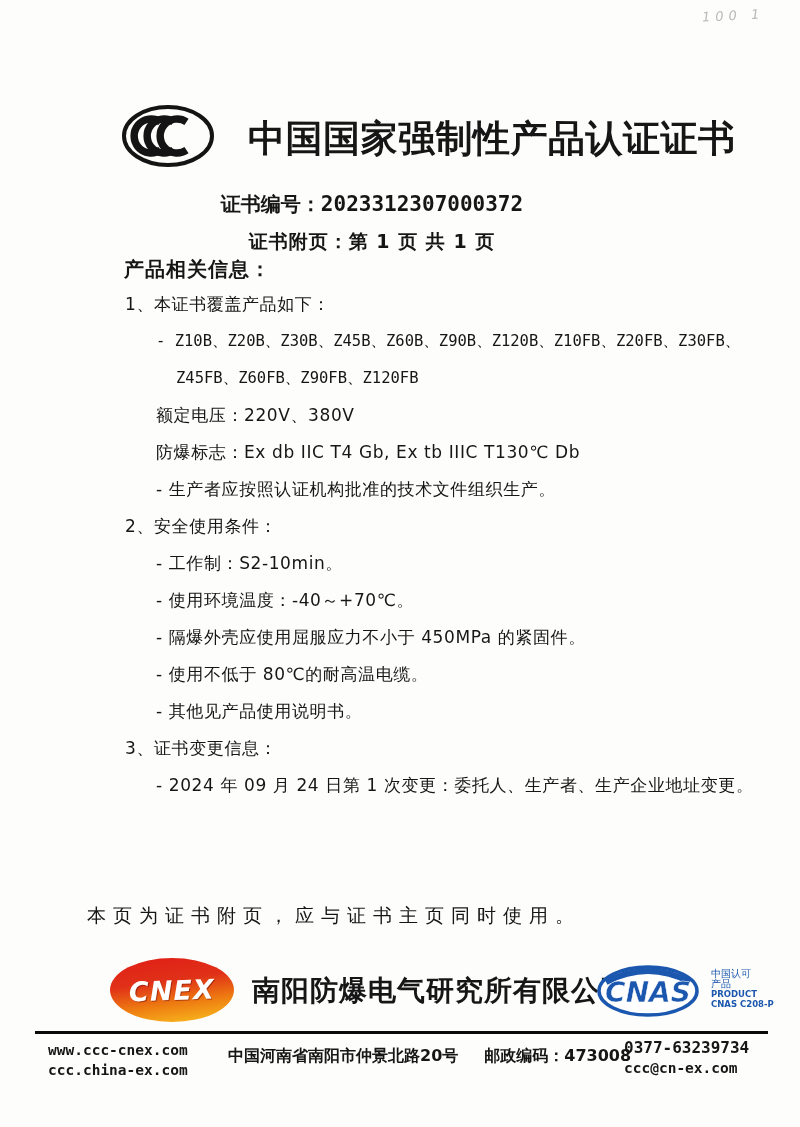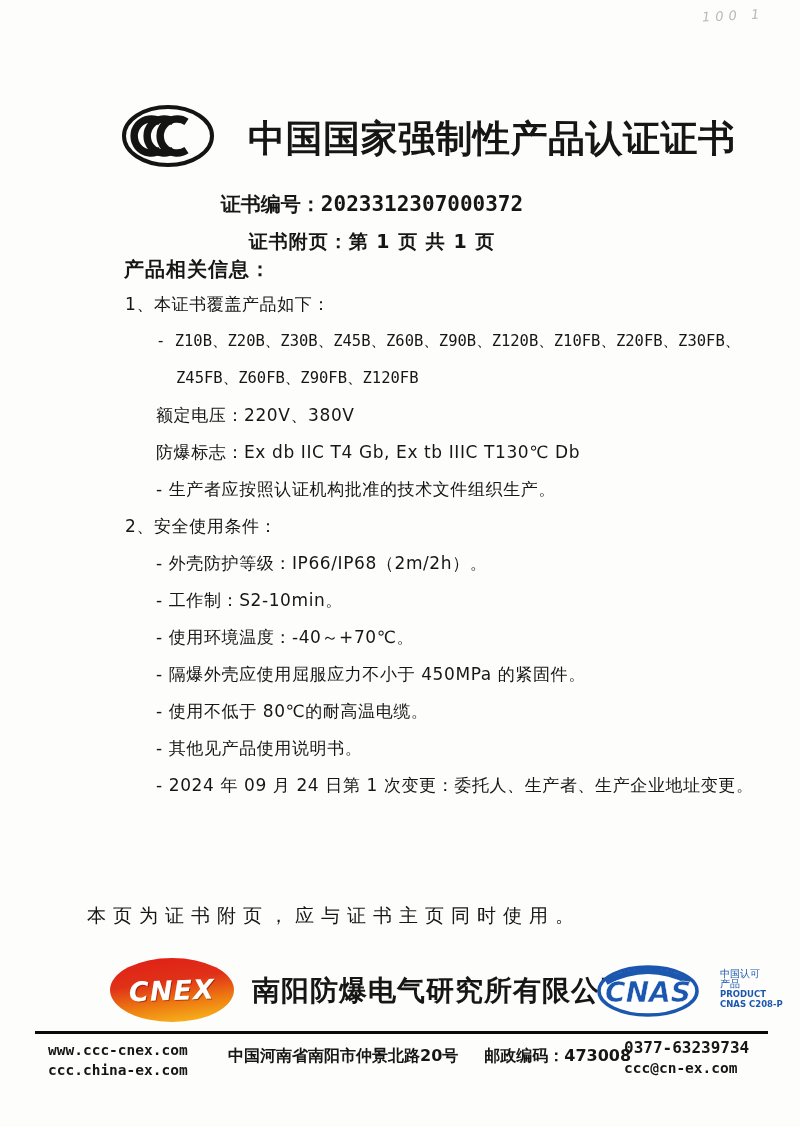--- a/index.html
+++ b/index.html
@@ -48,21 +48,21 @@
   }
   .cnex-logo span{
     color:#fff;font-weight:bold;font-style:italic;font-size:27px;letter-spacing:1px;
     text-shadow:1px 1px 0 rgba(120,20,0,.55);transform:rotate(-2deg);
   }
   .company-name{
     position:absolute;left:252px;top:972px;font-size:28px;font-weight:bold;
     letter-spacing:1px;white-space:nowrap;
   }
   .cnas-logo{position:absolute;left:596px;top:958px;display:flex;align-items:center;}
-  .cnas-side{margin-left:20px;line-height:10px;white-space:nowrap;}
+  .cnas-side{margin-left:11px;line-height:10px;white-space:nowrap;}
   .cnas-side .zh{font-size:10px;}
   .cnas-side .en{font-size:8.5px;font-weight:bold;font-family:"DejaVu Sans",sans-serif;}
   
   .footer-rule{position:absolute;left:35px;top:1031px;width:733px;height:3px;background:#0a0a0a;}
   .footer{position:absolute;left:0;top:1038px;width:800px;font-weight:bold;}
   .f-left{
     position:absolute;left:48px;top:2px;font-family:"DejaVu Sans Mono",monospace;
     font-size:14.5px;line-height:20px;font-weight:bold;
   }
   .f-center{position:absolute;left:228px;top:8px;font-size:16px;white-space:nowrap;}
@@ -96,26 +96,26 @@
   <div class="section-title">产品相关信息：</div>
 
   <div class="content">
     <div class="line l1">1、本证书覆盖产品如下：</div>
     <div class="line l2 latin">- Z10B、Z20B、Z30B、Z45B、Z60B、Z90B、Z120B、Z10FB、Z20FB、Z30FB、</div>
     <div class="line l3 latin">Z45FB、Z60FB、Z90FB、Z120FB</div>
     <div class="line l2">额定电压：220V、380V</div>
     <div class="line l2">防爆标志：Ex db IIC T4 Gb, Ex tb IIIC T130℃ Db</div>
     <div class="line l2">- 生产者应按照认证机构批准的技术文件组织生产。</div>
     <div class="line l1">2、安全使用条件：</div>
-    <div class="line l2">- 外壳防护等级：IP66/IP68（2m/2h）。</div>
     <div class="line l2">- 工作制：S2-10min。</div>
     <div class="line l2">- 使用环境温度：-40～+70℃。</div>
     <div class="line l2">- 隔爆外壳应使用屈服应力不小于 450MPa 的紧固件。</div>
     <div class="line l2">- 使用不低于 80℃的耐高温电缆。</div>
     <div class="line l2">- 其他见产品使用说明书。</div>
+    <div class="line l1">3、证书变更信息：</div>
     <div class="line l2">- 2024 年 09 月 24 日第 1 次变更：委托人、生产者、生产企业地址变更。</div>
   </div>
 
   <div class="page-note">本页为证书附页，应与证书主页同时使用。</div>
 
   <div class="cnex-logo">
     <span>CNEX</span>
   </div>
   <div class="company-name">南阳防爆电气研究所有限公司</div>
 

